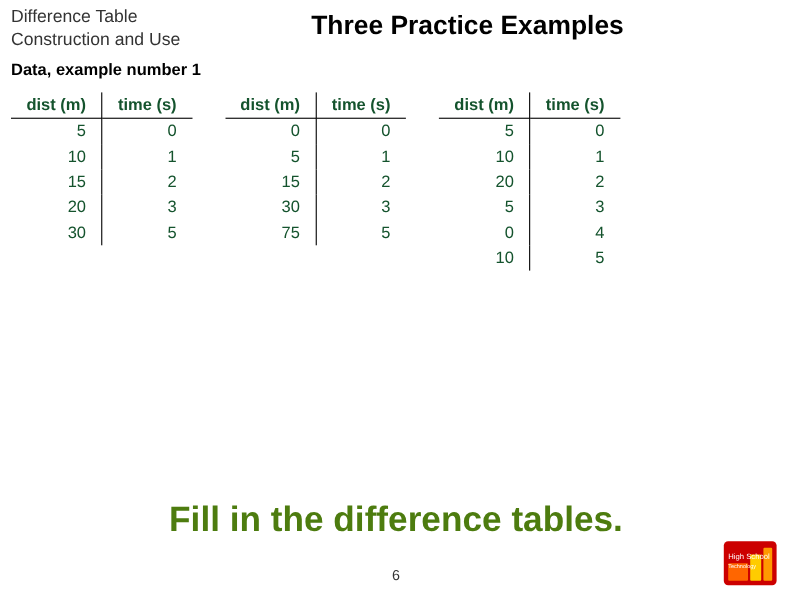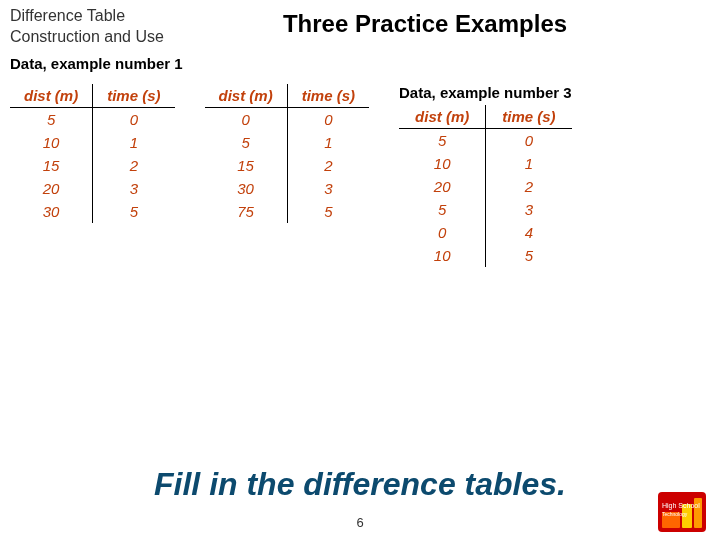--- a/index.html
+++ b/index.html
@@ -61,45 +61,43 @@
       margin-bottom: 4px;
     }
 
     table {
       border-collapse: collapse;
       font-size: 15px;
     }
 
     table td {
       padding: 3px 14px;
-      text-align: center;
-      color: #c2410c;
-      font-style: italic;
+      text-align: right;
+      color: #14532d;
     }
 
     table tr td:first-child {
       border-right: 1px solid #000;
     }
 
     table thead td {
       font-weight: bold;
       border-bottom: 1px solid #000;
       font-size: 15px;
     }
 
     #fill-in-text {
       position: absolute;
-      bottom: 37px;
+      bottom: 49px;
       left: 0;
       right: 0;
       text-align: center;
       font-size: 32px;
       font-weight: bold;
-      font-style: italic;
-      color: #0c4a6e;
+      color: #4d7c0f;
     }
 
     #page-number {
       position: absolute;
       bottom: 10px;
       left: 0;
       right: 0;
       text-align: center;
       font-size: 13px;
       color: #333;
@@ -198,21 +196,20 @@
             </tr>
             <tr>
               <td>75</td>
               <td>5</td>
             </tr>
           </tbody>
       </table>
     </div>
 
     <div class="table-block">
-      <div class="section-label">Data, example number 3</div>
       <table>
         <thead>
           <tr>
             <td>dist (m)</td>
             <td>time (s)</td>
           </tr>
         </thead>
         <tbody id="table3-body">
         <tr>
               <td>5</td>

